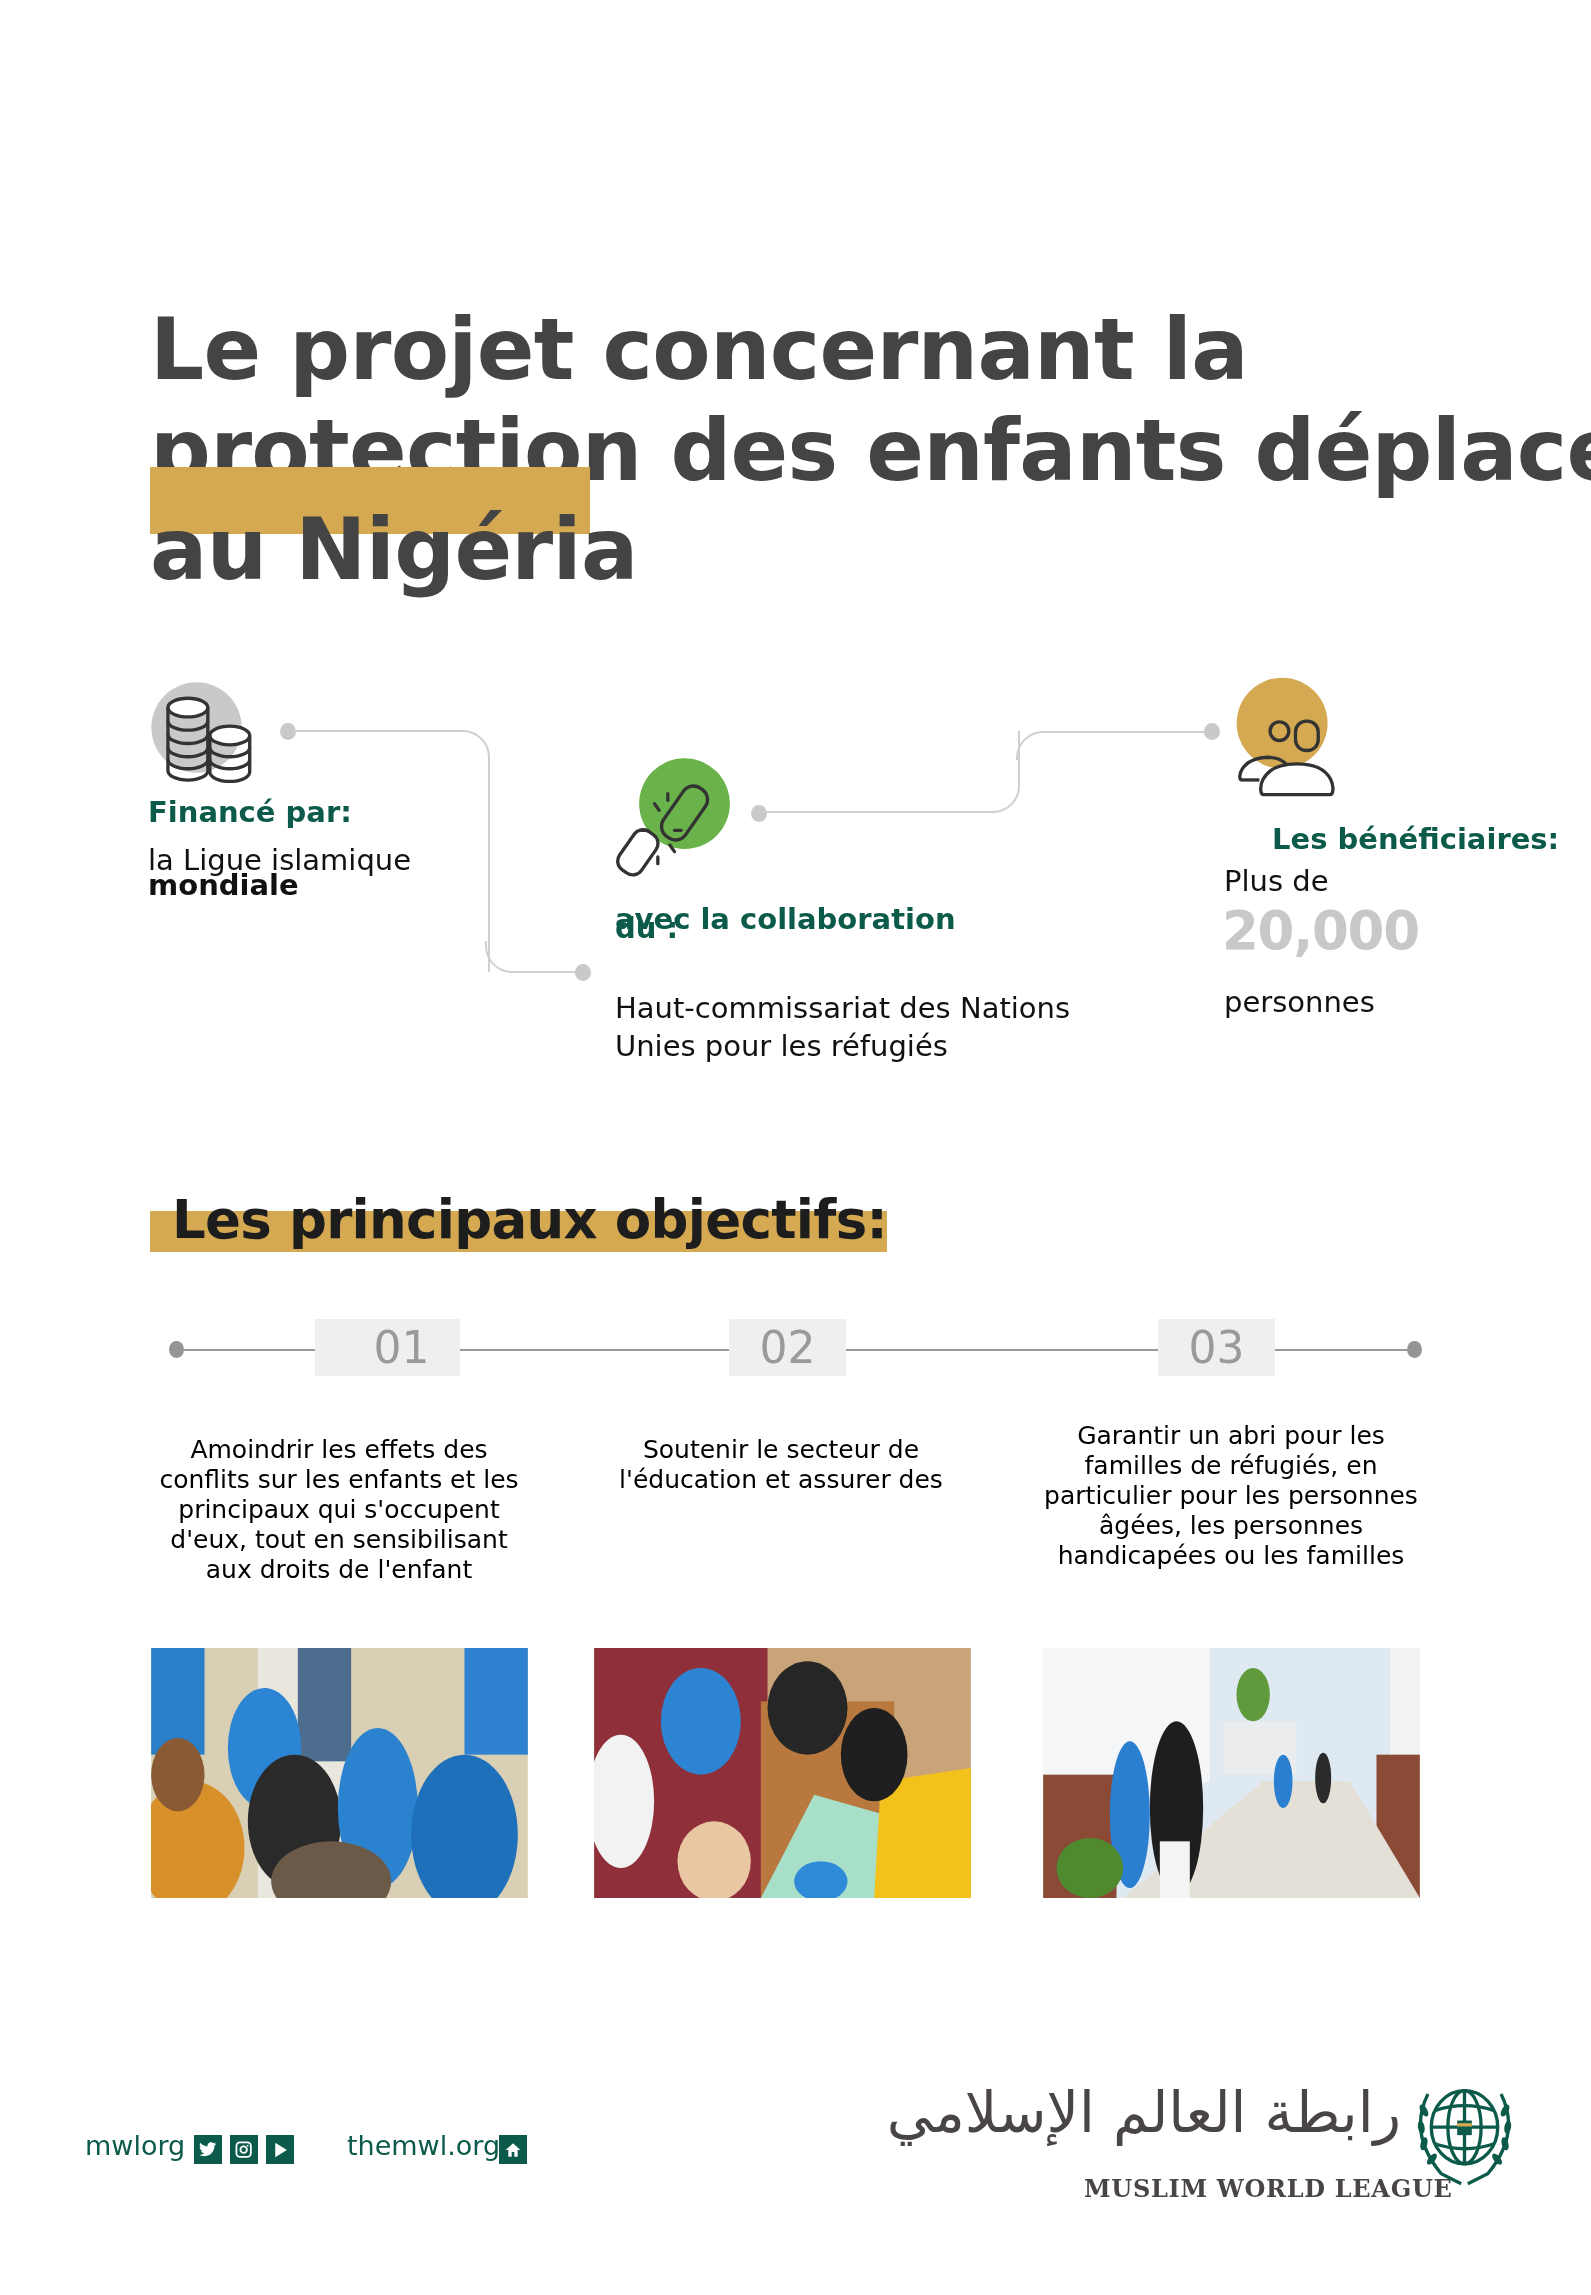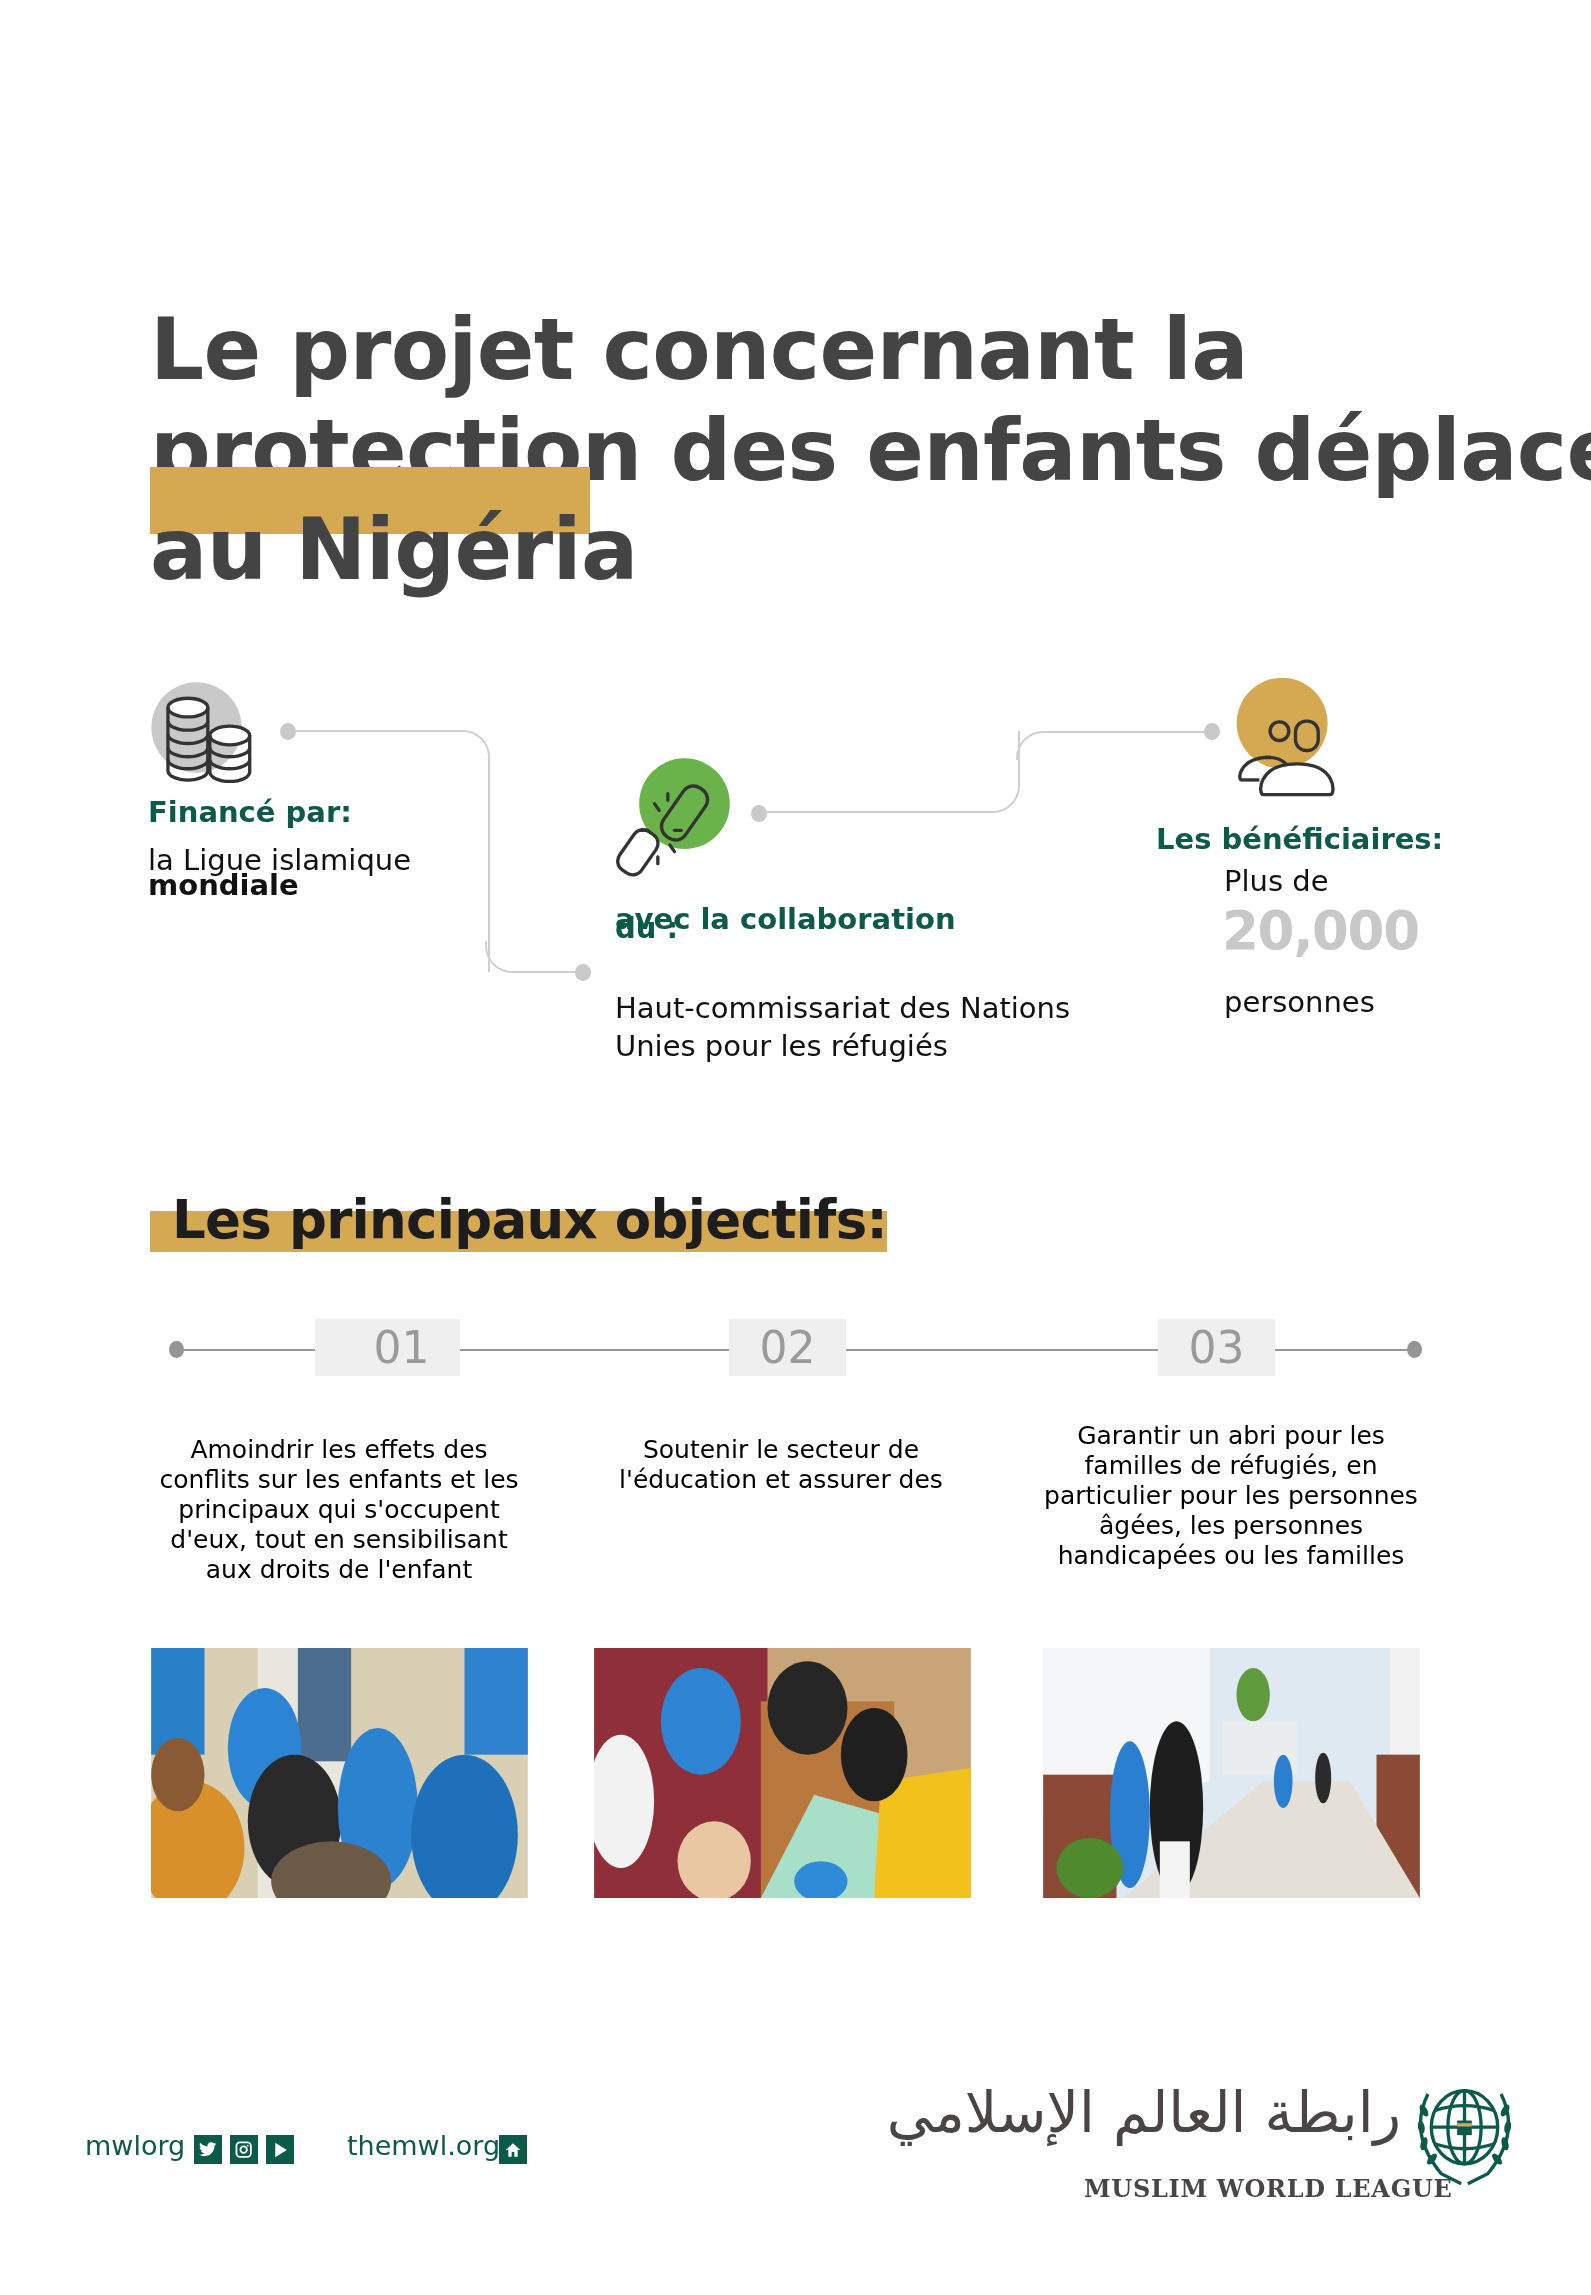--- a/index.html
+++ b/index.html
@@ -117,21 +117,21 @@
   <svg class="abs" style="left:1234px; top:671px;" width="127" height="127" viewBox="0 0 190 190">
     <ellipse cx="72" cy="78" rx="68" ry="68" fill="#d4a951"></ellipse>
     <g fill="none" stroke="#333" stroke-width="5">
       <circle cx="68" cy="90" r="14"></circle>
       <rect x="92" y="75" width="34" height="44" rx="16"></rect>
       <path d="M12 163 c-8 0 -4 -32 38 -34 c14 0 22 4 28 10"></path>
       <path d="M12 163 h26"></path>
       <path d="M44 185 c-8 0 -10 -46 50 -46 c60 0 58 46 50 46 z" fill="#fff"></path>
     </g>
   </svg>
-  <div class="info-label" style="left:1156px; top:821px;text-align:center;">Les bénéficiaires:</div>
+  <div class="info-label" style="left:1272px; top:821px;text-align:center;">Les bénéficiaires:</div>
   <div class="info-text" style="left:1224px; top:863px;">Plus de</div>
   <div class="big-num" style="left:1222px; top:904px;">20,000</div>
   <div class="info-text" style="left:1224px; top:984px;">personnes</div>
 </div>
 
 <div>
   <div class="obj-bar"></div>
   <div class="obj-title">Les principaux objectifs:</div>
 
   <div>

